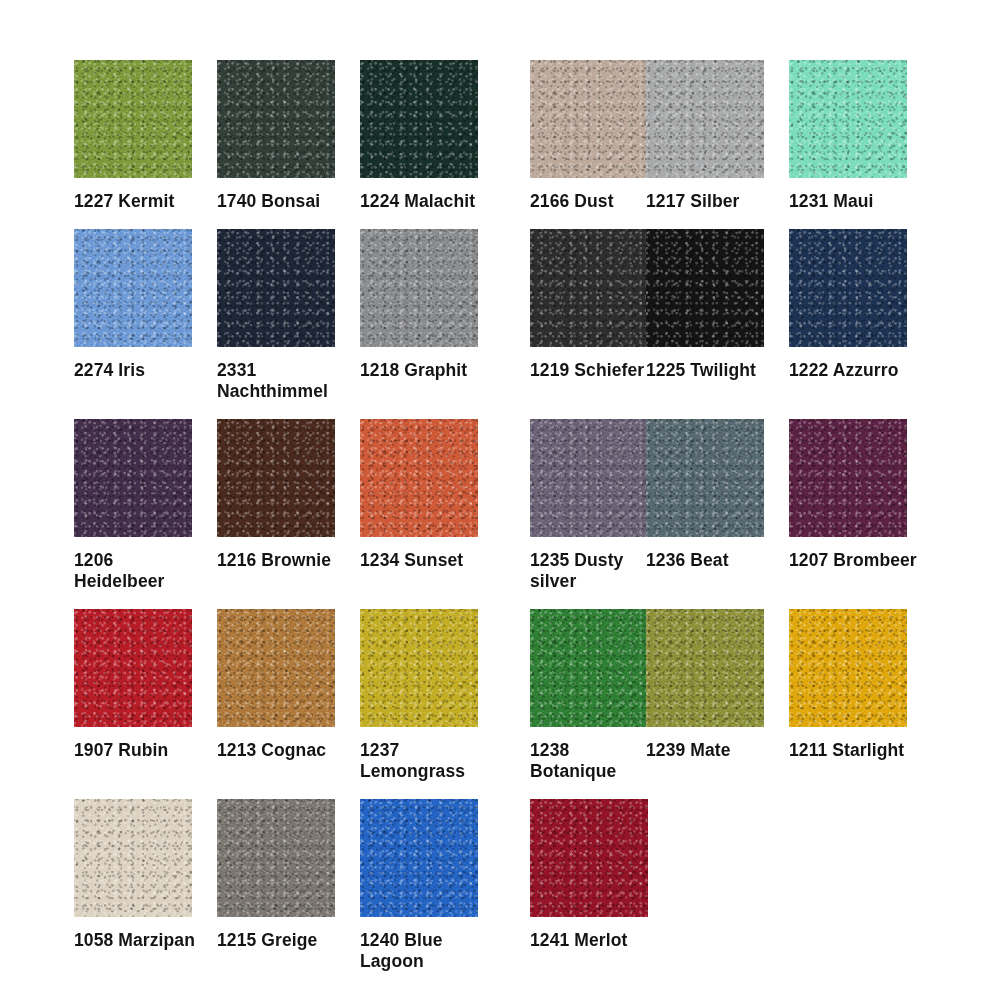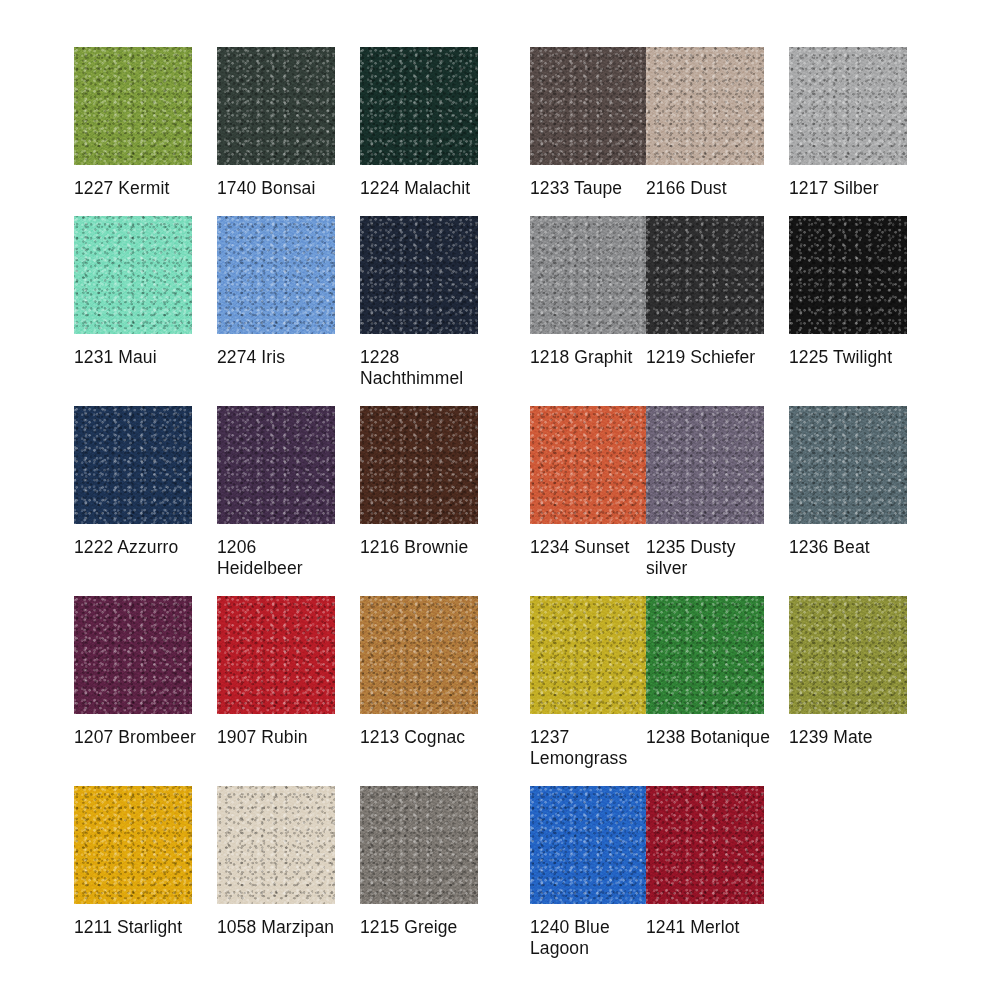--- a/index.html
+++ b/index.html
@@ -20,27 +20,28 @@
     position: relative;
     width: 1000px;
     height: 1000px;
     background: #ffffff;
     box-sizing: border-box;
   }
 
   .swatch-grid {
     position: absolute;
     left: 74px;
-    top: 47px;
+    top: 60px;
     width: 860px;
     display: grid;
     grid-template-columns: repeat(6, 118px);
     
     column-gap: 25px;
     row-gap: 0px;
+    font-weight: bold;
   }
 
   .swatch-cell {
     width: 118px;
     position: relative;
     margin-bottom: 17px;
   }
   
   .swatch-cell:nth-child(6n+4) {
     margin-left: 27px;
@@ -115,42 +116,38 @@
       </div>
       <div class="swatch-cell">
         <div class="swatch-chip" style="background-color: rgb(51, 63, 57);"></div>
         <div class="swatch-label">1740 Bonsai</div>
       </div>
       <div class="swatch-cell">
         <div class="swatch-chip" style="background-color: rgb(23, 48, 42);"></div>
         <div class="swatch-label">1224 Malachit</div>
       </div>
       <div class="swatch-cell">
-        <div class="swatch-chip" style="background-color: rgb(86, 74, 71);"></div>
-        <div class="swatch-label">1233 Taupe</div>
-      </div>
-      <div class="swatch-cell">
         <div class="swatch-chip" style="background-color: rgb(189, 170, 156);"></div>
         <div class="swatch-label">2166 Dust</div>
       </div>
       <div class="swatch-cell">
         <div class="swatch-chip" style="background-color: rgb(169, 170, 171);"></div>
         <div class="swatch-label">1217 Silber</div>
       </div>
       <div class="swatch-cell">
         <div class="swatch-chip" style="background-color: rgb(124, 221, 189);"></div>
         <div class="swatch-label">1231 Maui</div>
       </div>
       <div class="swatch-cell">
         <div class="swatch-chip" style="background-color: rgb(109, 154, 214);"></div>
         <div class="swatch-label">2274 Iris</div>
       </div>
       <div class="swatch-cell">
         <div class="swatch-chip" style="background-color: rgb(30, 39, 56);"></div>
-        <div class="swatch-label">1228
+        <div class="swatch-label">2331
 Nachthimmel</div>
       </div>
       <div class="swatch-cell">
         <div class="swatch-chip" style="background-color: rgb(139, 140, 142);"></div>
         <div class="swatch-label">1218 Graphit</div>
       </div>
       <div class="swatch-cell">
         <div class="swatch-chip" style="background-color: rgb(46, 46, 47);"></div>
         <div class="swatch-label">1219 Schiefer</div>
       </div>

